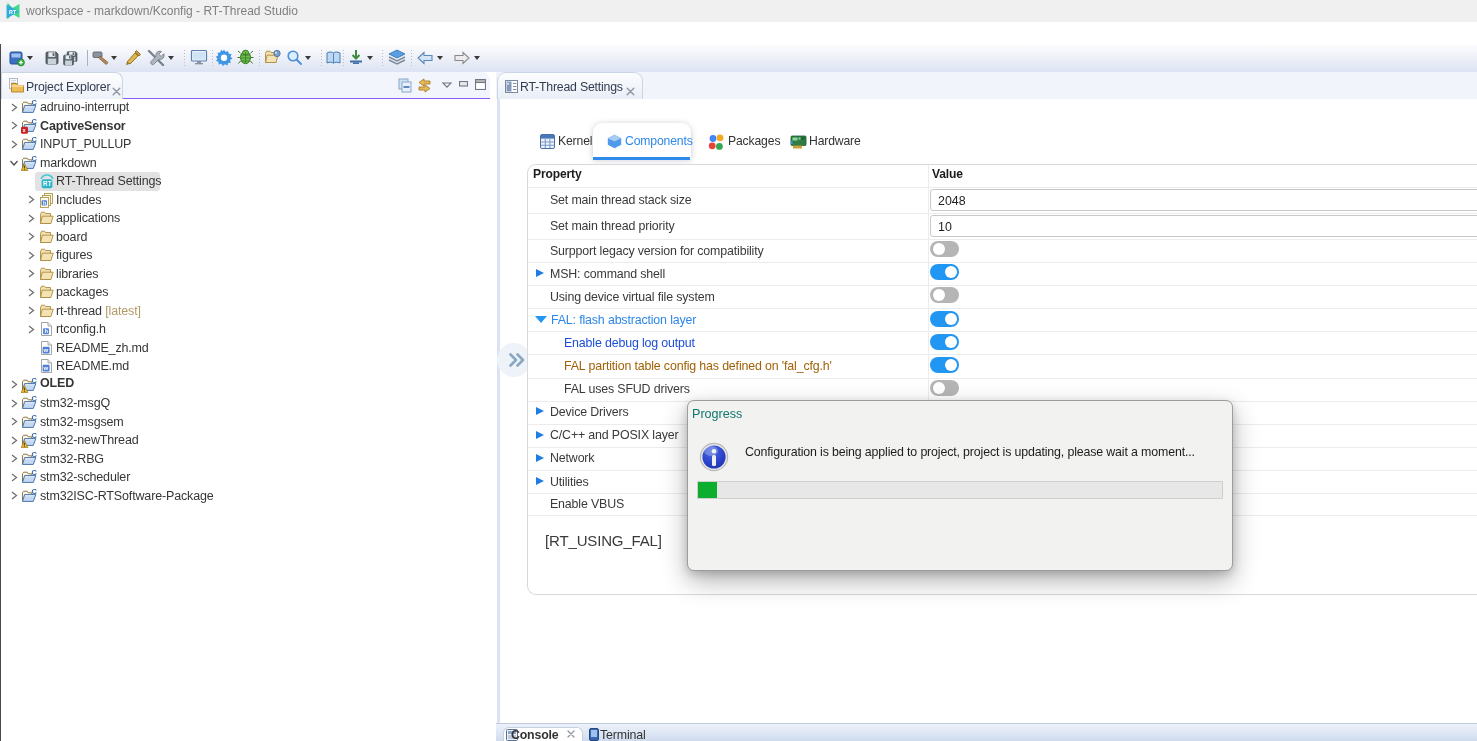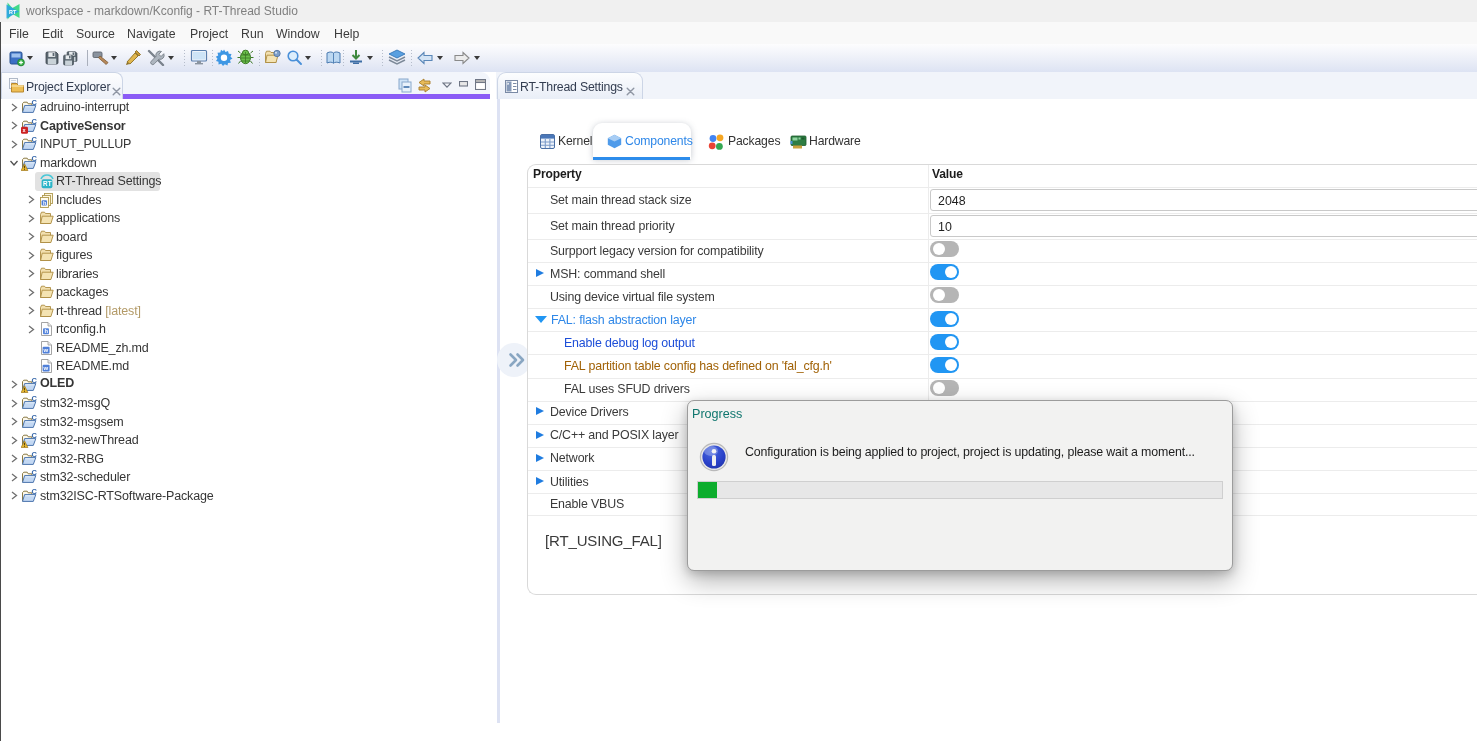--- a/index.html
+++ b/index.html
@@ -12,21 +12,21 @@
 
 #menubar { left:0; top:22px; width:1477px; height:22px; background:#f9f9f9; border-left:1.6px solid #4a4a4a; }
 .menu-item { position:absolute; top:4.5px; font-size:12.3px; color:#3c3c3c; white-space:nowrap; }
 
 #toolbar { left:0; top:44px; width:1477px; height:28px; background:linear-gradient(#fdfdfe, #e7ebf6 70%, #dde3f3); border-left:1.6px solid #4a4a4a; }
 .tsep { position:absolute; top:6px; width:1px; height:16px; background:#aab0bc; }
 .tsep.dotted { background:repeating-linear-gradient(#b6bdcb 0 1px, transparent 1px 3px); }
 .caret { position:absolute; top:12px; width:0; height:0; border-left:3.5px solid transparent; border-right:3.5px solid transparent; border-top:4px solid #3a3a3a; }
 
 #leftpanel { left:0; top:72px; width:496px; height:669px; background:#ffffff; border-left:1.6px solid #4a4a4a; }
-#lp-header { position:absolute; left:0; top:0; width:489px; height:27px; background:#f2f5fb; border-radius:0 9px 0 0; border-bottom:5px solid #8b5cf6; }
+#lp-header { position:absolute; left:0; top:0; width:489px; height:27px; background:#f2f5fb; border-radius:0 9px 0 0; border-bottom:1px solid #8b5cf6; }
 #lp-tab { position:absolute; left:0; top:0; width:122px; height:27px; background:linear-gradient(#fdfdfe,#edf1f9); border:1px solid #ccd5e6; border-bottom:none; border-radius:0 8px 0 0; }
 #lp-tab-text { position:absolute; left:24px; top:6.5px; font-size:12.3px; letter-spacing:-0.2px; color:#333d50; }
 #lp-close { position:absolute; left:110px; top:9px; }
 
 .trow { position:absolute; white-space:nowrap; font-size:12.5px; letter-spacing:-0.15px; color:#363636; }
 
 #editor { left:496px; top:72px; width:981px; height:651px; background:#ffffff; }
 #ed-tabbar { position:absolute; left:0; top:0; width:981px; height:27px; background:#f1f4fa; }
 #ed-tab { position:absolute; left:1px; top:0; width:146px; height:27px; background:linear-gradient(#fcfdfe,#e9eef7); border:1px solid #ccd5e6; border-bottom:none; border-radius:9px 9px 0 0; }
 #ed-tab-text { position:absolute; left:22px; top:6.5px; font-size:12.3px; letter-spacing:-0.2px; color:#333d50; }
@@ -66,30 +66,20 @@
 <body>
 <div id="root">
   <div class="abs" id="titlebar">
     <svg class="abs" style="left:4px;top:2px" width="17" height="18" viewBox="0 0 17 18">
       <polygon points="15.5,2 15.5,16 3,9" fill="#40d98a"></polygon>
       <polygon points="3.5,0.5 11,9 3.5,17.5" fill="#40d98a"></polygon>
       <polygon points="2.5,2.5 15,9.5 2.5,16.5" fill="#2aa6e0" opacity="0.92"></polygon>
       <text x="5" y="11.6" font-size="5.4" fill="#ffffff" font-weight="bold" font-family="Liberation Sans">RT</text>
     </svg>
     <span class="abs" id="title-text">workspace - markdown/Kconfig - RT-Thread Studio</span>
-  </div>
-  <div class="abs" id="menubar">
-    <span class="menu-item" style="left:8px">File</span>
-    <span class="menu-item" style="left:41px">Edit</span>
-    <span class="menu-item" style="left:75px">Source</span>
-    <span class="menu-item" style="left:126px">Navigate</span>
-    <span class="menu-item" style="left:189px">Project</span>
-    <span class="menu-item" style="left:240px">Run</span>
-    <span class="menu-item" style="left:275px">Window</span>
-    <span class="menu-item" style="left:333px">Help</span>
   </div>
   <div class="abs" id="toolbar">
       <svg class="abs" style="left:7px;top:5px" width="18" height="18" viewBox="0 0 18 18">
         <rect x="2" y="3" width="12" height="12" rx="1.5" fill="#3b6fc4" stroke="#27508f" stroke-width="1"></rect>
         <rect x="3.5" y="4.5" width="9" height="4" fill="#9fc1ee"></rect>
         <circle cx="13" cy="13.5" r="3.4" fill="#39b54a" stroke="#1f7a2d" stroke-width="0.8"></circle>
         <rect x="12.4" y="11.6" width="1.2" height="3.8" fill="#fff"></rect>
         <rect x="11.1" y="12.9" width="3.8" height="1.2" fill="#fff"></rect>
       </svg>
 <div class="caret" style="left:26px"></div>
@@ -546,20 +536,37 @@
 <span class="plabel" style="left:22px;top:331.0px;line-height:16px;color:#3a3a3a">Enable VBUS</span>
 <span class="plabel" style="left:17px;top:368px;line-height:16px;font-size:15px">[RT_USING_FAL]</span>
       </div>
     <div id="restore">
       <svg width="34" height="34" viewBox="0 0 34 34">
         <path d="M13.5 11.5 L19 17 L13.5 22.5" fill="none" stroke="#89a6c2" stroke-width="2.6" stroke-linecap="round" stroke-linejoin="round"></path>
         <path d="M20.5 11.5 L26 17 L20.5 22.5" fill="none" stroke="#89a6c2" stroke-width="2.6" stroke-linecap="round" stroke-linejoin="round"></path>
       </svg>
     </div>
   </div>
+  <div class="abs" id="console">
+    <div id="con-tab"></div>
+<svg class="abs" style="left:10px;top:5px" width="12" height="12" viewBox="0 0 12 12">
+        <rect x="0.5" y="0.5" width="11" height="11" rx="1" fill="#eef2f8" stroke="#5a7292" stroke-width="1"></rect>
+        <rect x="2" y="2" width="8" height="3" fill="#8da6c4"></rect>
+        <path d="M2 7 L10 7 M2 9 L10 9" stroke="#8da6c4" stroke-width="1"></path>
+      </svg>
+<span class="abs" style="left:15px;top:4px;font-size:12.4px;font-weight:700;letter-spacing:-0.2px;color:#333">Console</span>
+<svg class="abs" style="left:71px;top:6px" width="8" height="8" viewBox="0 0 8 8">
+        <path d="M1 1 L7 7 M7 1 L1 7" stroke="#8f96a3" stroke-width="1.3" stroke-linecap="round"></path>
+      </svg>
+<svg class="abs" style="left:93px;top:4px" width="10" height="13" viewBox="0 0 10 13">
+        <rect x="0.5" y="0.5" width="9" height="12" rx="1.5" fill="#3a66b0" stroke="#26477e" stroke-width="1"></rect>
+        <rect x="2" y="2" width="6" height="7" fill="#9fc1ee"></rect>
+      </svg>
+<span class="abs" style="left:104px;top:4px;font-size:12.4px;letter-spacing:-0.15px;color:#333">Terminal</span>
+  </div>
   <div class="abs" id="dialog">
     <span id="dlg-title">Progress</span>
     <svg class="abs" style="left:11px;top:41px" width="30" height="30" viewBox="0 0 30 30">
       <circle cx="15" cy="15" r="14.2" fill="#b9b9b9"></circle>
       <circle cx="15" cy="15" r="13" fill="#e8e8e8"></circle>
       <circle cx="15" cy="15" r="11.6" fill="url(#ig)"></circle>
       <defs>
         <radialGradient id="ig" cx="0.4" cy="0.25" r="1">
           <stop offset="0" stop-color="#4a6ae0"></stop>
           <stop offset="0.55" stop-color="#2940c8"></stop>

